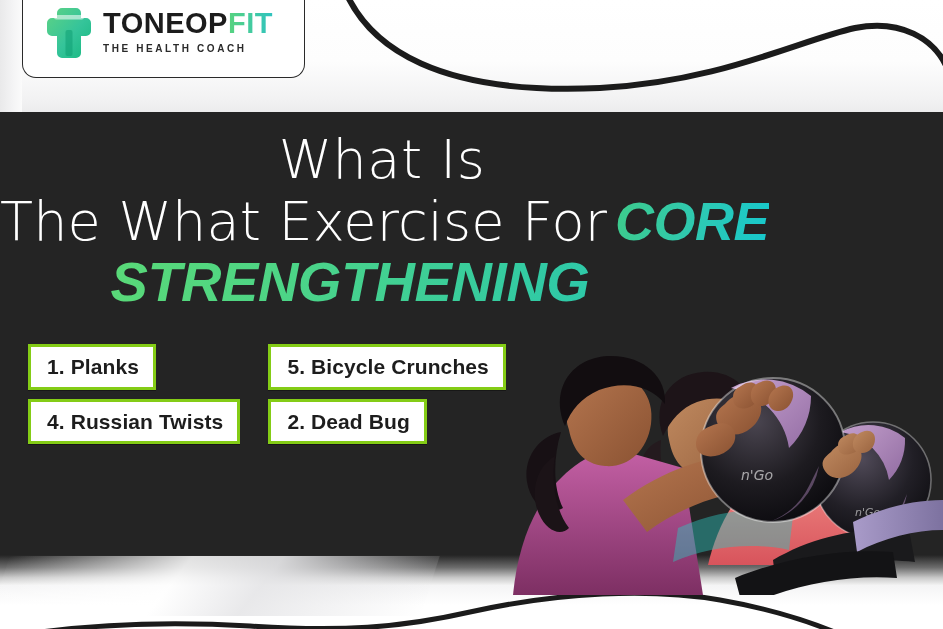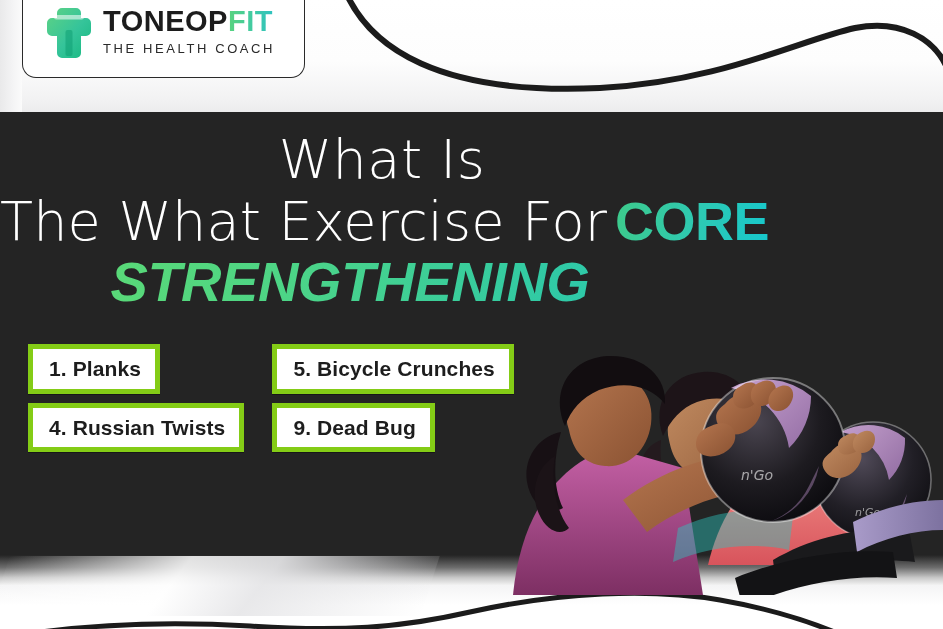--- a/index.html
+++ b/index.html
@@ -55,21 +55,21 @@
     font-size:29px; font-weight:bold; letter-spacing:0.5px;
     line-height:1; white-space:nowrap;
   }
   .logo-top .tone { color:#1c1c1c; }
   .logo-top .fit {
     background:linear-gradient(90deg,#58d37e 0%, #2fc3c0 100%);
     -webkit-background-clip:text; background-clip:text;
     color:transparent; -webkit-text-fill-color:transparent;
   }
   .logo-sub {
-    font-size:13px; font-weight:normal; color:#2a2a2a;
+    font-size:10px; font-weight:bold; color:#2a2a2a;
     letter-spacing:2.6px; margin-top:5px; white-space:nowrap;
   }
 
   
   .dark-panel {
     position:absolute; left:0; top:112px;
     width:943px; height:443px;
     background:#242424;
     overflow:hidden;
   }
@@ -111,21 +111,21 @@
     font-family:"DejaVu Sans", sans-serif;
   }
   .hl-line2 {
     margin-top:6px;
     font-size:54px; font-weight:300; color:#ffffff;
     letter-spacing:0.2px; line-height:1.05;
     font-family:"DejaVu Sans", sans-serif;
     white-space:nowrap;
   }
   .accent {
-    font-weight:bold; 
+    font-weight:bold; font-style:italic;
     font-family:"Liberation Sans", sans-serif;
     letter-spacing:-0.5px;
     background:linear-gradient(100deg,#3fcb86 0%, #2ec9b2 55%, #16c8cd 100%);
     -webkit-background-clip:text; background-clip:text;
     color:transparent; -webkit-text-fill-color:transparent;
     padding-left:8px;
   }
   .hl-line3 {
     margin-top:2px;
     font-size:56px; font-weight:bold; font-style:italic;
@@ -143,21 +143,21 @@
     z-index:5;
     display:grid;
     grid-template-columns:auto auto;
     grid-auto-rows:auto;
     column-gap:28px; row-gap:9px;
     align-items:start;
     justify-items:start;
   }
   .list-chip {
     background:#ffffff;
-    border:5px solid #84cc16;
+    border:3px solid #84cc16;
     padding:8px 14px 8px 16px;
     font-size:21px; font-weight:bold; color:#1d1d1d;
     letter-spacing:0.1px; white-space:nowrap;
     line-height:1.12;
     box-shadow:0 1px 0 rgba(0,0,0,0.35);
   }
 
   
   .photo {
     position:absolute; right:0; top:340px;
@@ -304,21 +304,21 @@
         <path d="M380 182 C 408 168, 440 160, 470 160 l 0 30 c -28 0 -60 8 -86 22 z" fill="url(#legP)"></path>
         <path d="M262 238 C 310 218, 370 208, 420 212 l 4 26 c -52 -4 -110 8 -154 30 z" fill="#131315"></path>
       </g>
     </svg>
   </div>
 
   <div class="list-wrap">
     <div class="list-chip">1. Planks</div>
     <div class="list-chip">5. Bicycle Crunches</div>
     <div class="list-chip">4. Russian Twists</div>
-    <div class="list-chip">9. Dead Bug</div>
+    <div class="list-chip">2. Dead Bug</div>
   </div>
 
   <div class="bottom-band"></div>
   <div class="bottom-sheen"></div>
   <svg class="bottom-curve" viewBox="0 0 943 59" preserveAspectRatio="none">
     <path d="M -20 72 C 60 56, 150 50, 250 56 C 340 62, 400 58, 470 42 C 560 22, 650 18, 720 30 C 800 44, 860 70, 900 96" fill="none" stroke="#1b1b1b" stroke-width="5" stroke-linecap="round"></path>
   </svg>
 
 </div>
 

